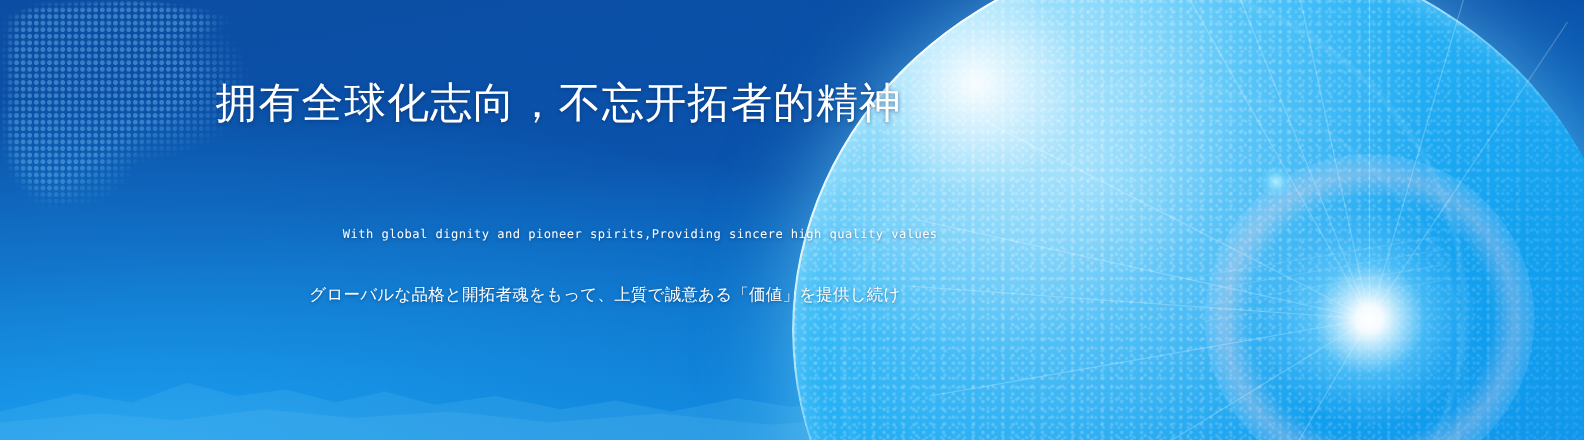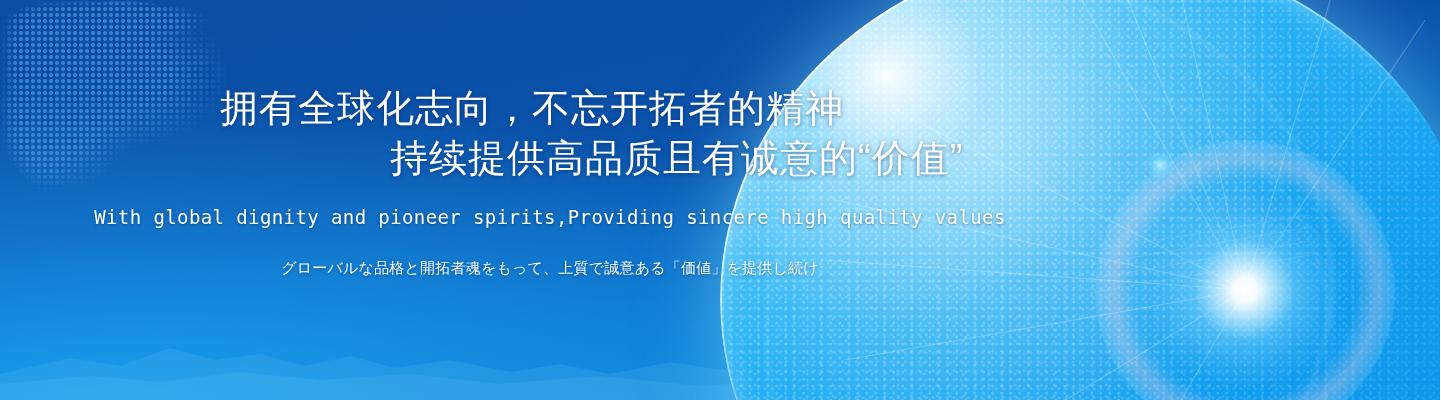--- a/index.html
+++ b/index.html
@@ -124,37 +124,37 @@
     position:absolute;left:1146px;top:151px;width:28px;height:28px;border-radius:50%;
     background:radial-gradient(circle, rgba(190,245,255,.85) 0%, rgba(130,220,255,.45) 40%, rgba(130,220,255,0) 75%);
   }
   .flare-streak{
     position:absolute;left:1090px;top:215px;width:220px;height:120px;opacity:.35;
   }
 
   
   .text-block{position:absolute;left:0;top:0;width:1100px;height:400px;}
   .headline{
-    position:absolute;left:0;top:86px;width:1100px;
+    position:absolute;left:0;top:72px;width:1100px;
     color:#ffffff;
-    font-family:Liberation Sans, sans-serif;
+    font-family:Liberation Serif, serif;
     font-size:38px;line-height:44px;font-weight:400;
     letter-spacing:1px;
     text-shadow:0 1px 4px rgba(2,40,92,.55);
-    margin-left:24px;
   }
   .headline .l1{display:block;padding-left:196px;}
   .headline .l2{display:block;padding-left:366px;margin-top:6px;}
   .subtitle-en{
     position:absolute;left:0;top:206px;width:1100px;
     text-align:center;padding-right:134px;
     color:#ffffff;
     font-family:"DejaVu Sans Mono","Liberation Mono",monospace;
-    font-size:19px;letter-spacing:.4px;
+    font-size:11px;letter-spacing:.4px;
     text-shadow:0 1px 3px rgba(2,40,92,.5);
+    padding-left:32px;
   }
   .subtitle-jp{
     position:absolute;left:0;top:259px;width:1100px;
     text-align:center;padding-right:110px;
     color:#ffffff;
     font-family:"DejaVu Sans","Liberation Sans",sans-serif;
     font-size:15px;font-weight:400;letter-spacing:.2px;
     text-shadow:0 1px 3px rgba(2,40,92,.5);
   }
 </style>
@@ -209,19 +209,18 @@
       <line x1="0" y1="36" x2="220" y2="0"></line>
       <line x1="0" y1="50" x2="220" y2="12"></line>
       <line x1="0" y1="64" x2="220" y2="26"></line>
       <line x1="0" y1="78" x2="220" y2="40"></line>
     </g>
   </svg>
 
   <div class="text-block">
     <div class="headline">
       <span class="l1">拥有全球化志向，不忘开拓者的精神</span>
-      <span class="l2">持续提供高品质且有诚意的“价值”</span>
     </div>
     <div class="subtitle-en">With global dignity and pioneer spirits,Providing sincere high quality values</div>
     <div class="subtitle-jp">グローバルな品格と開拓者魂をもって、上質で誠意ある「価値」を提供し続け</div>
   </div>
 
 </div>
 
 </body></html>

